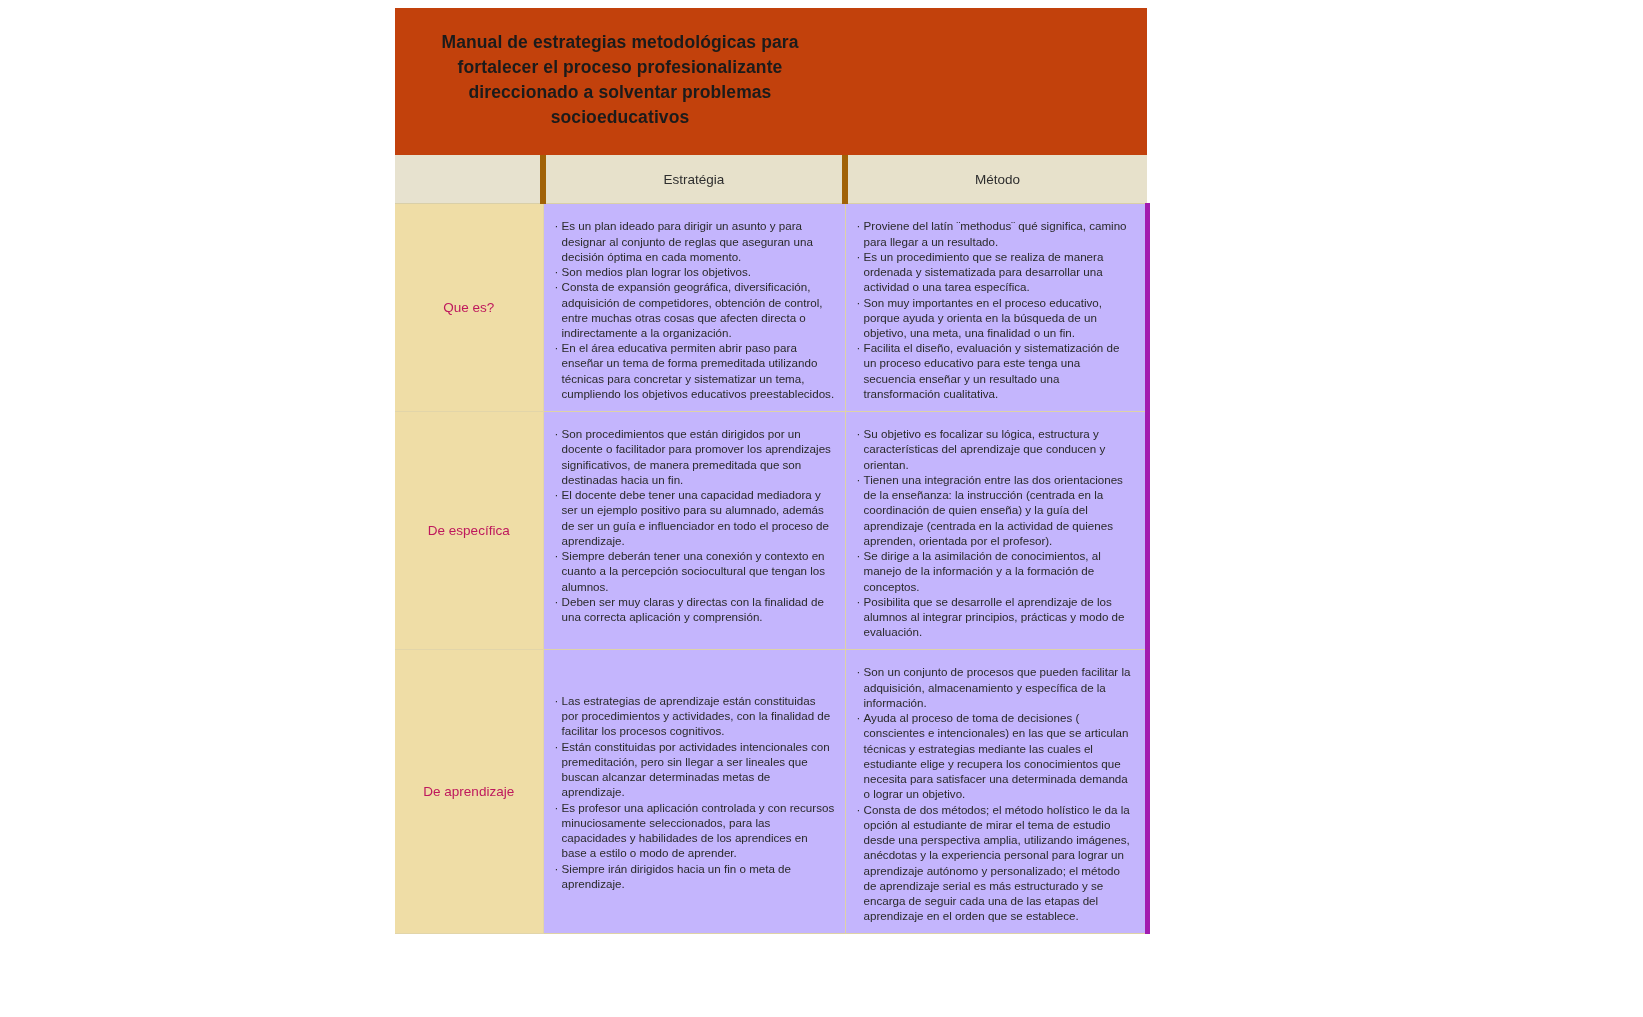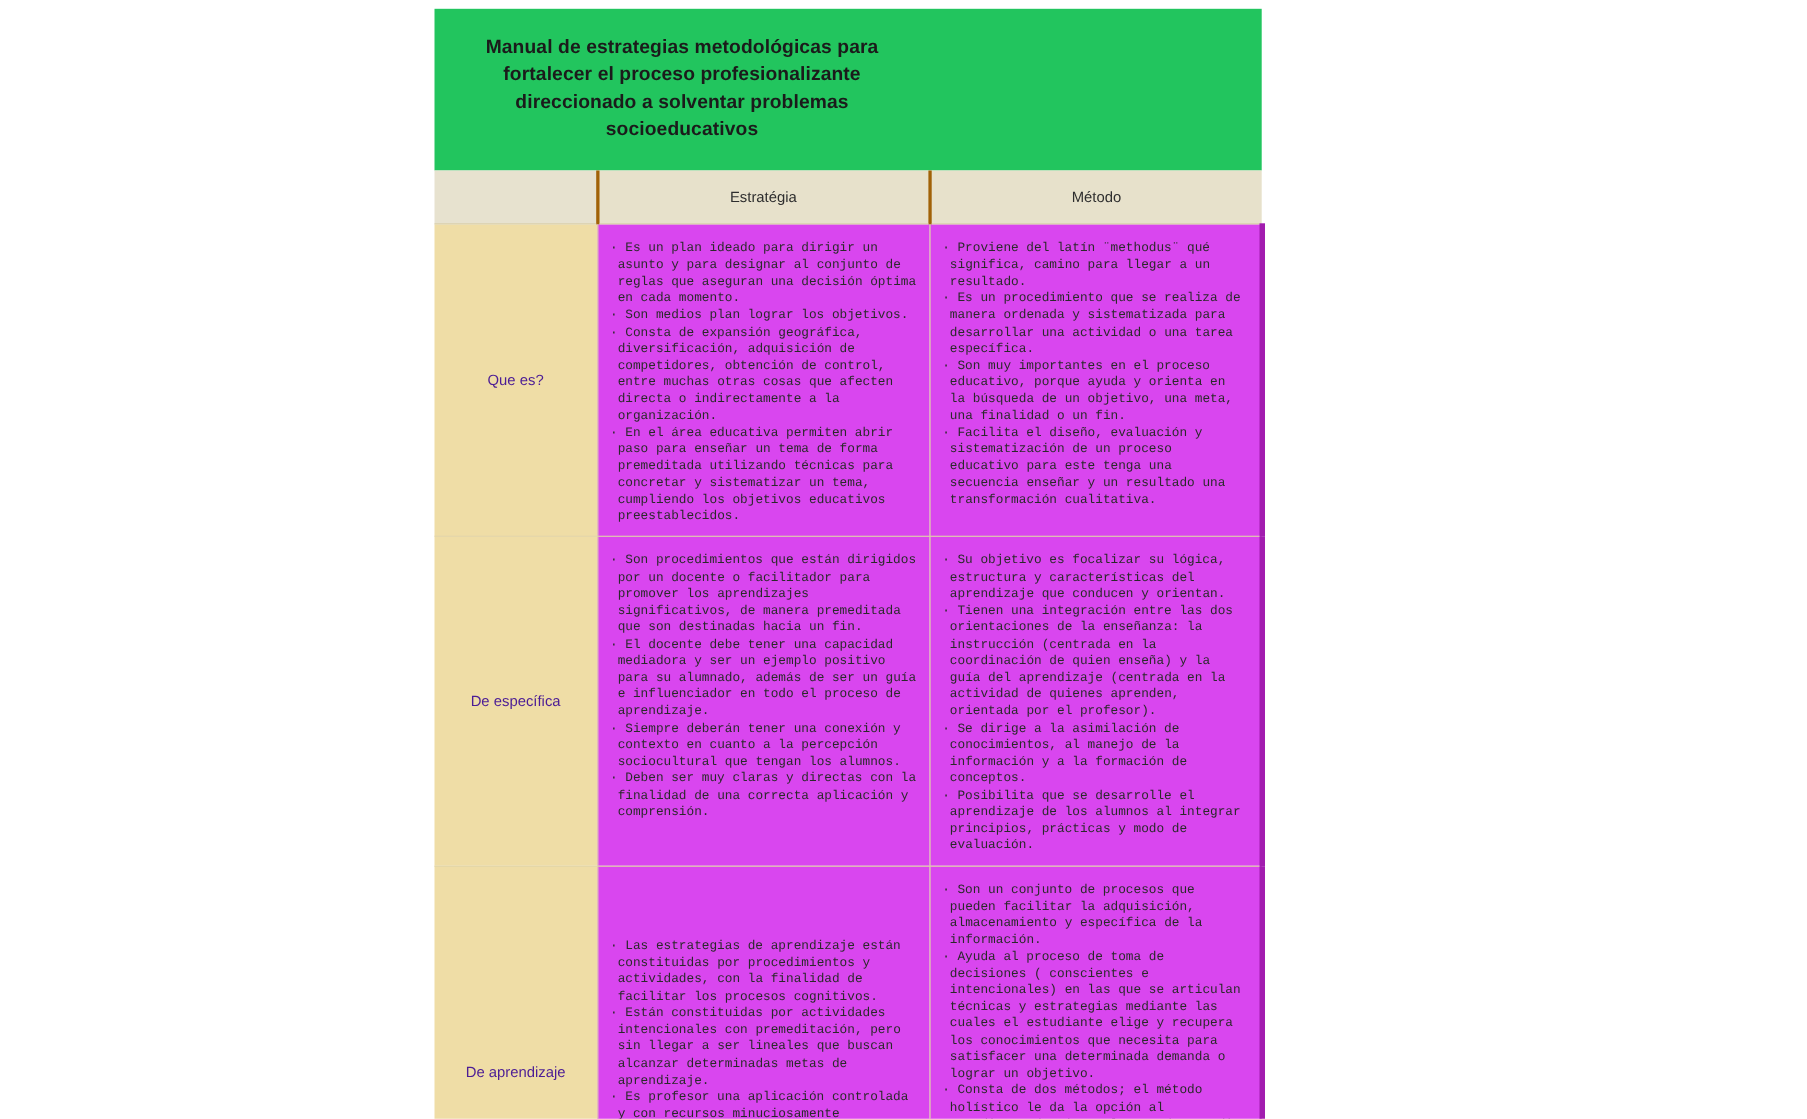--- a/index.html
+++ b/index.html
@@ -27,21 +27,21 @@
   }
 
   table.matrix {
     border-collapse: collapse;
     width: 752px;
     table-layout: fixed;
   }
 
   
   .title-cell {
-    background: #22c55e;
+    background: #c2410c;
     padding: 22px 0 26px 0;
     border: none;
     vertical-align: top;
   }
   .title-text {
     color: #1b1b1b;
     font-size: 17.5px;
     font-weight: bold;
     line-height: 1.42;
     text-align: center;
@@ -51,55 +51,54 @@
   }
 
   
   .hdr {
     background: #e7e1cb;
     height: 46px;
     text-align: center;
     vertical-align: middle;
     font-size: 13.5px;
     color: #2e2e2e;
-    border-right: 3px solid #a16207;
+    border-right: 6px solid #a16207;
     border-bottom: 1px solid #d9cfa8;
   }
   .hdr.blank {
     background: #e7e2cf;
   }
   .hdr:last-child { border-right: none; }
 
   
   col.c-label { width: 148px; }
   col.c-strat { width: 302px; }
   col.c-method { width: 302px; }
 
   
   td.rowlabel {
     background: #efdda6;
-    color: #4c1d95;
+    color: #be185d;
     font-size: 13.5px;
     text-align: center;
     vertical-align: middle;
     border-top: 1px solid #e2d5a9;
     border-bottom: 1px solid #e2d5a9;
     border-right: 1px solid #e2d5a9;
     padding: 4px 6px;
   }
 
   td.content {
-    background: #d946ef;
+    background: #c4b5fd;
     vertical-align: middle;
     padding: 10px 10px 10px 11px;
     border-top: 1px solid #ded2a6;
     border-bottom: 1px solid #ded2a6;
     border-right: 1px solid #ded2a6;
     border-left: 1px solid #ded2a6;
-    font-family: Liberation Mono, monospace;
   }
   td.content:last-child { border-right: 5px solid #a21caf; }
 
   ul.bullets {
     list-style: none;
     margin: 0;
     padding: 0;
   }
   ul.bullets li {
     font-size: 11.6px;

